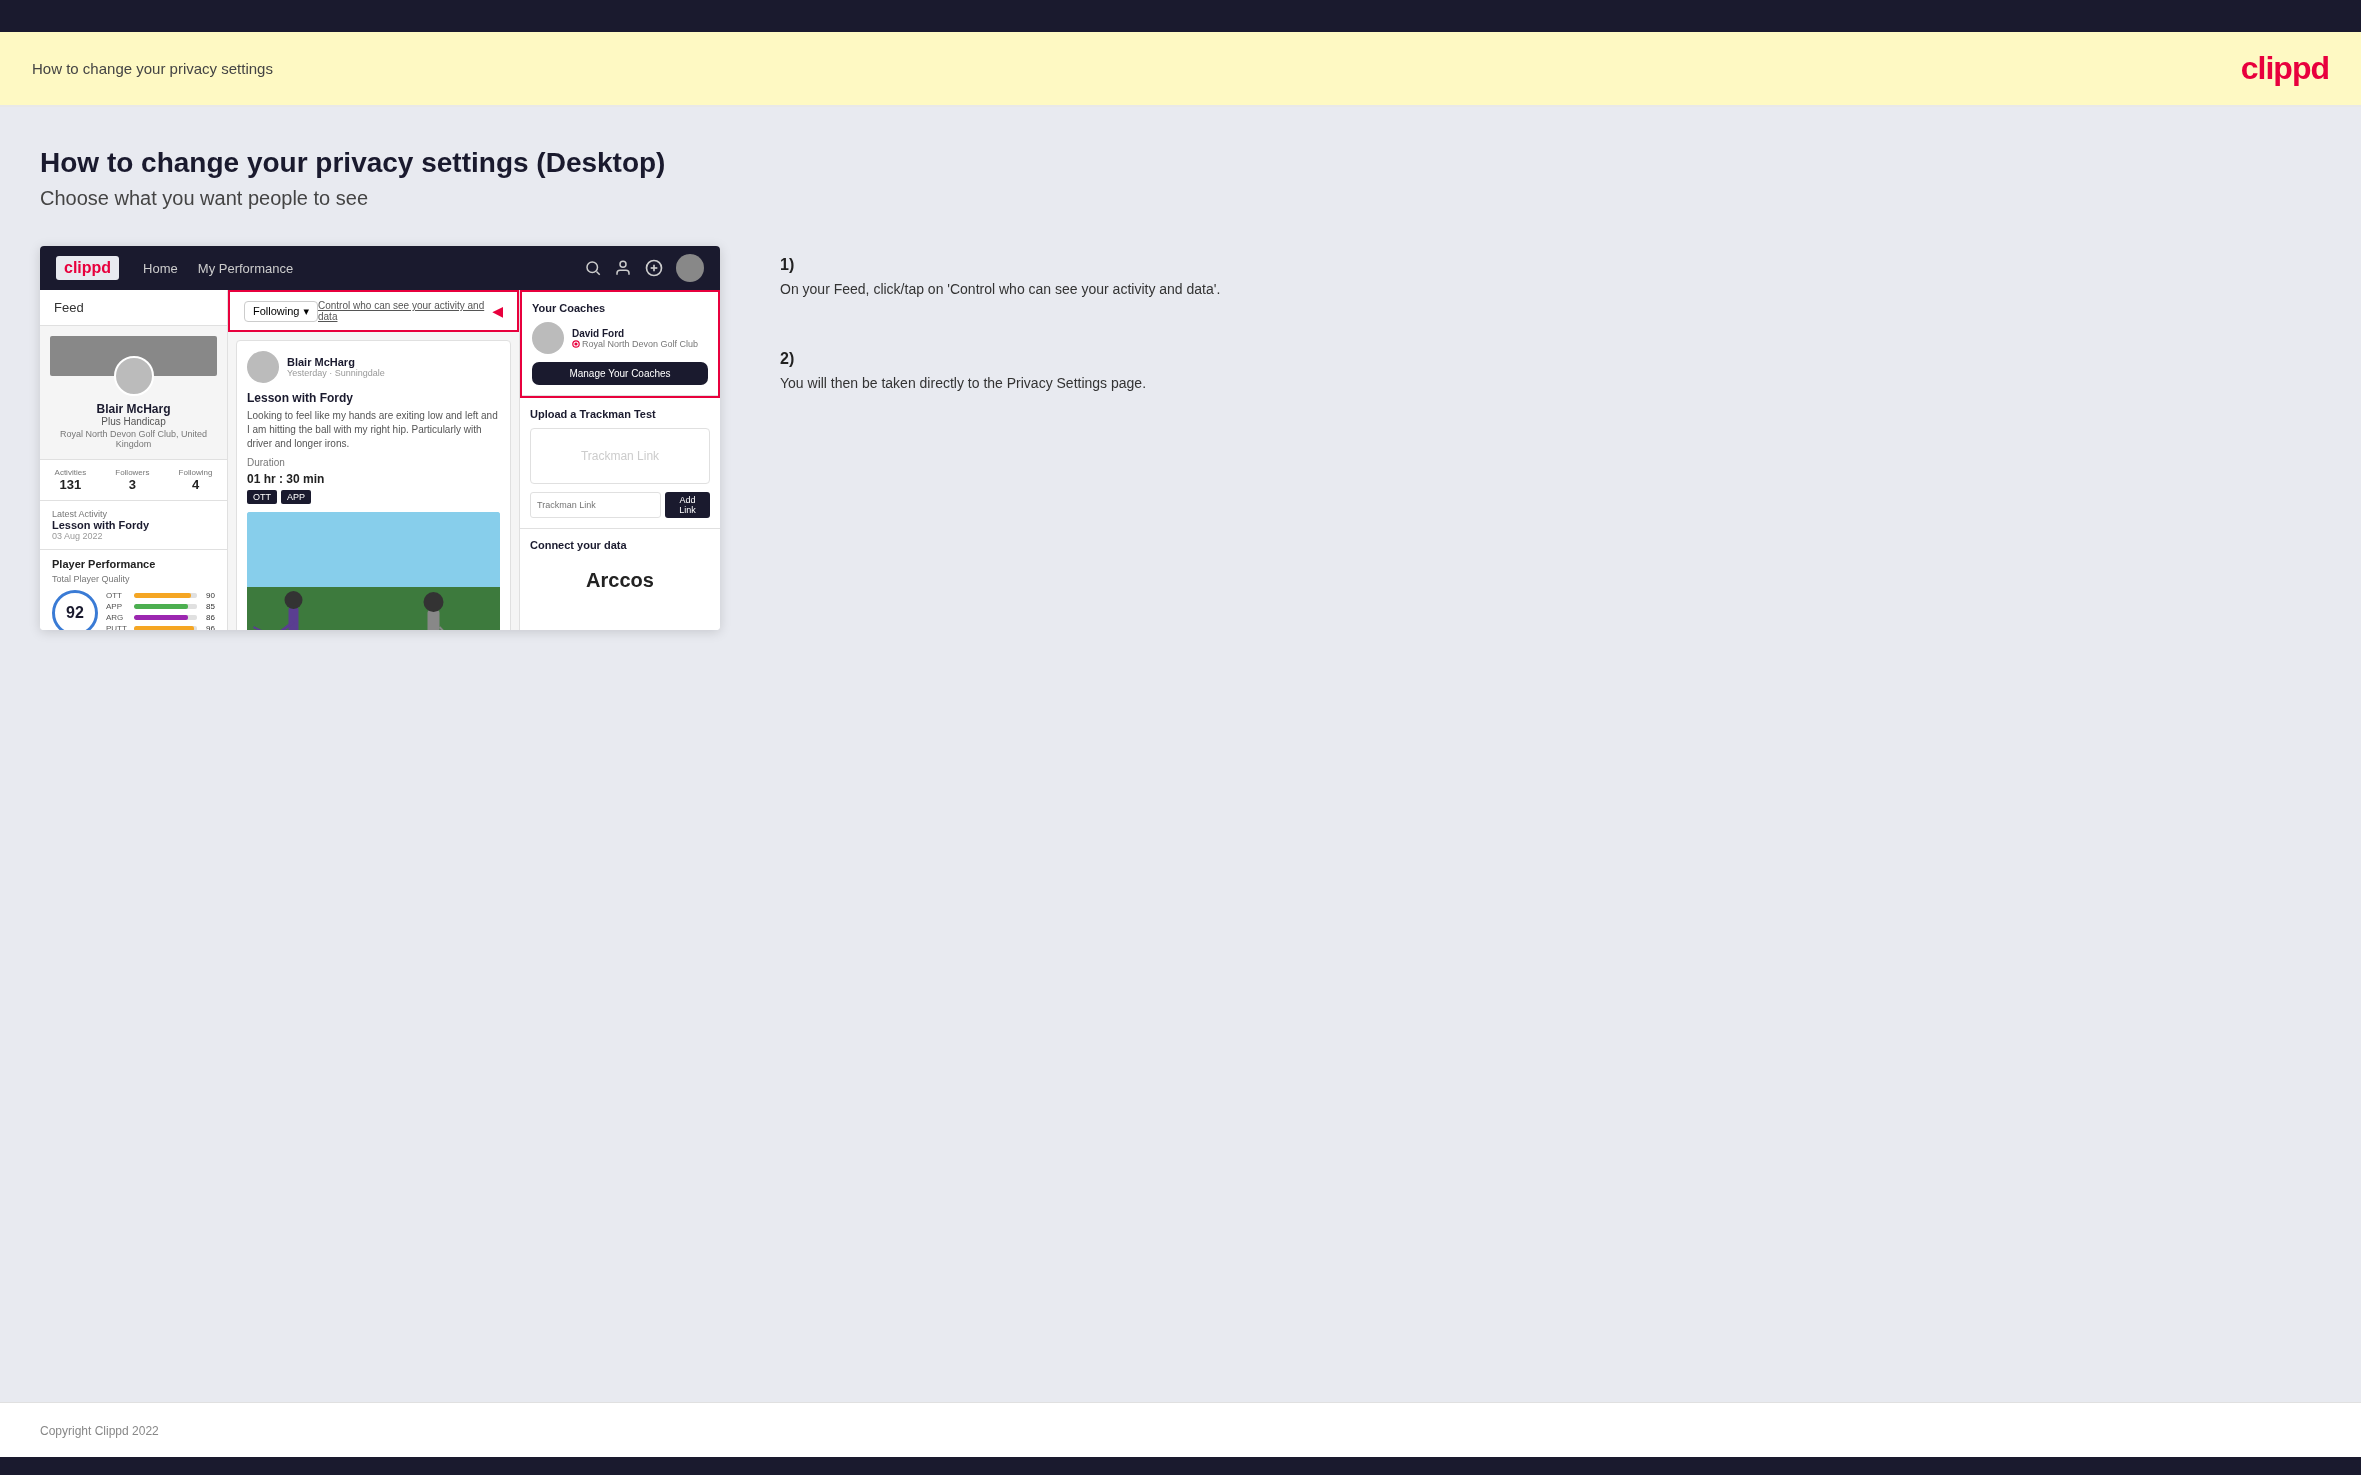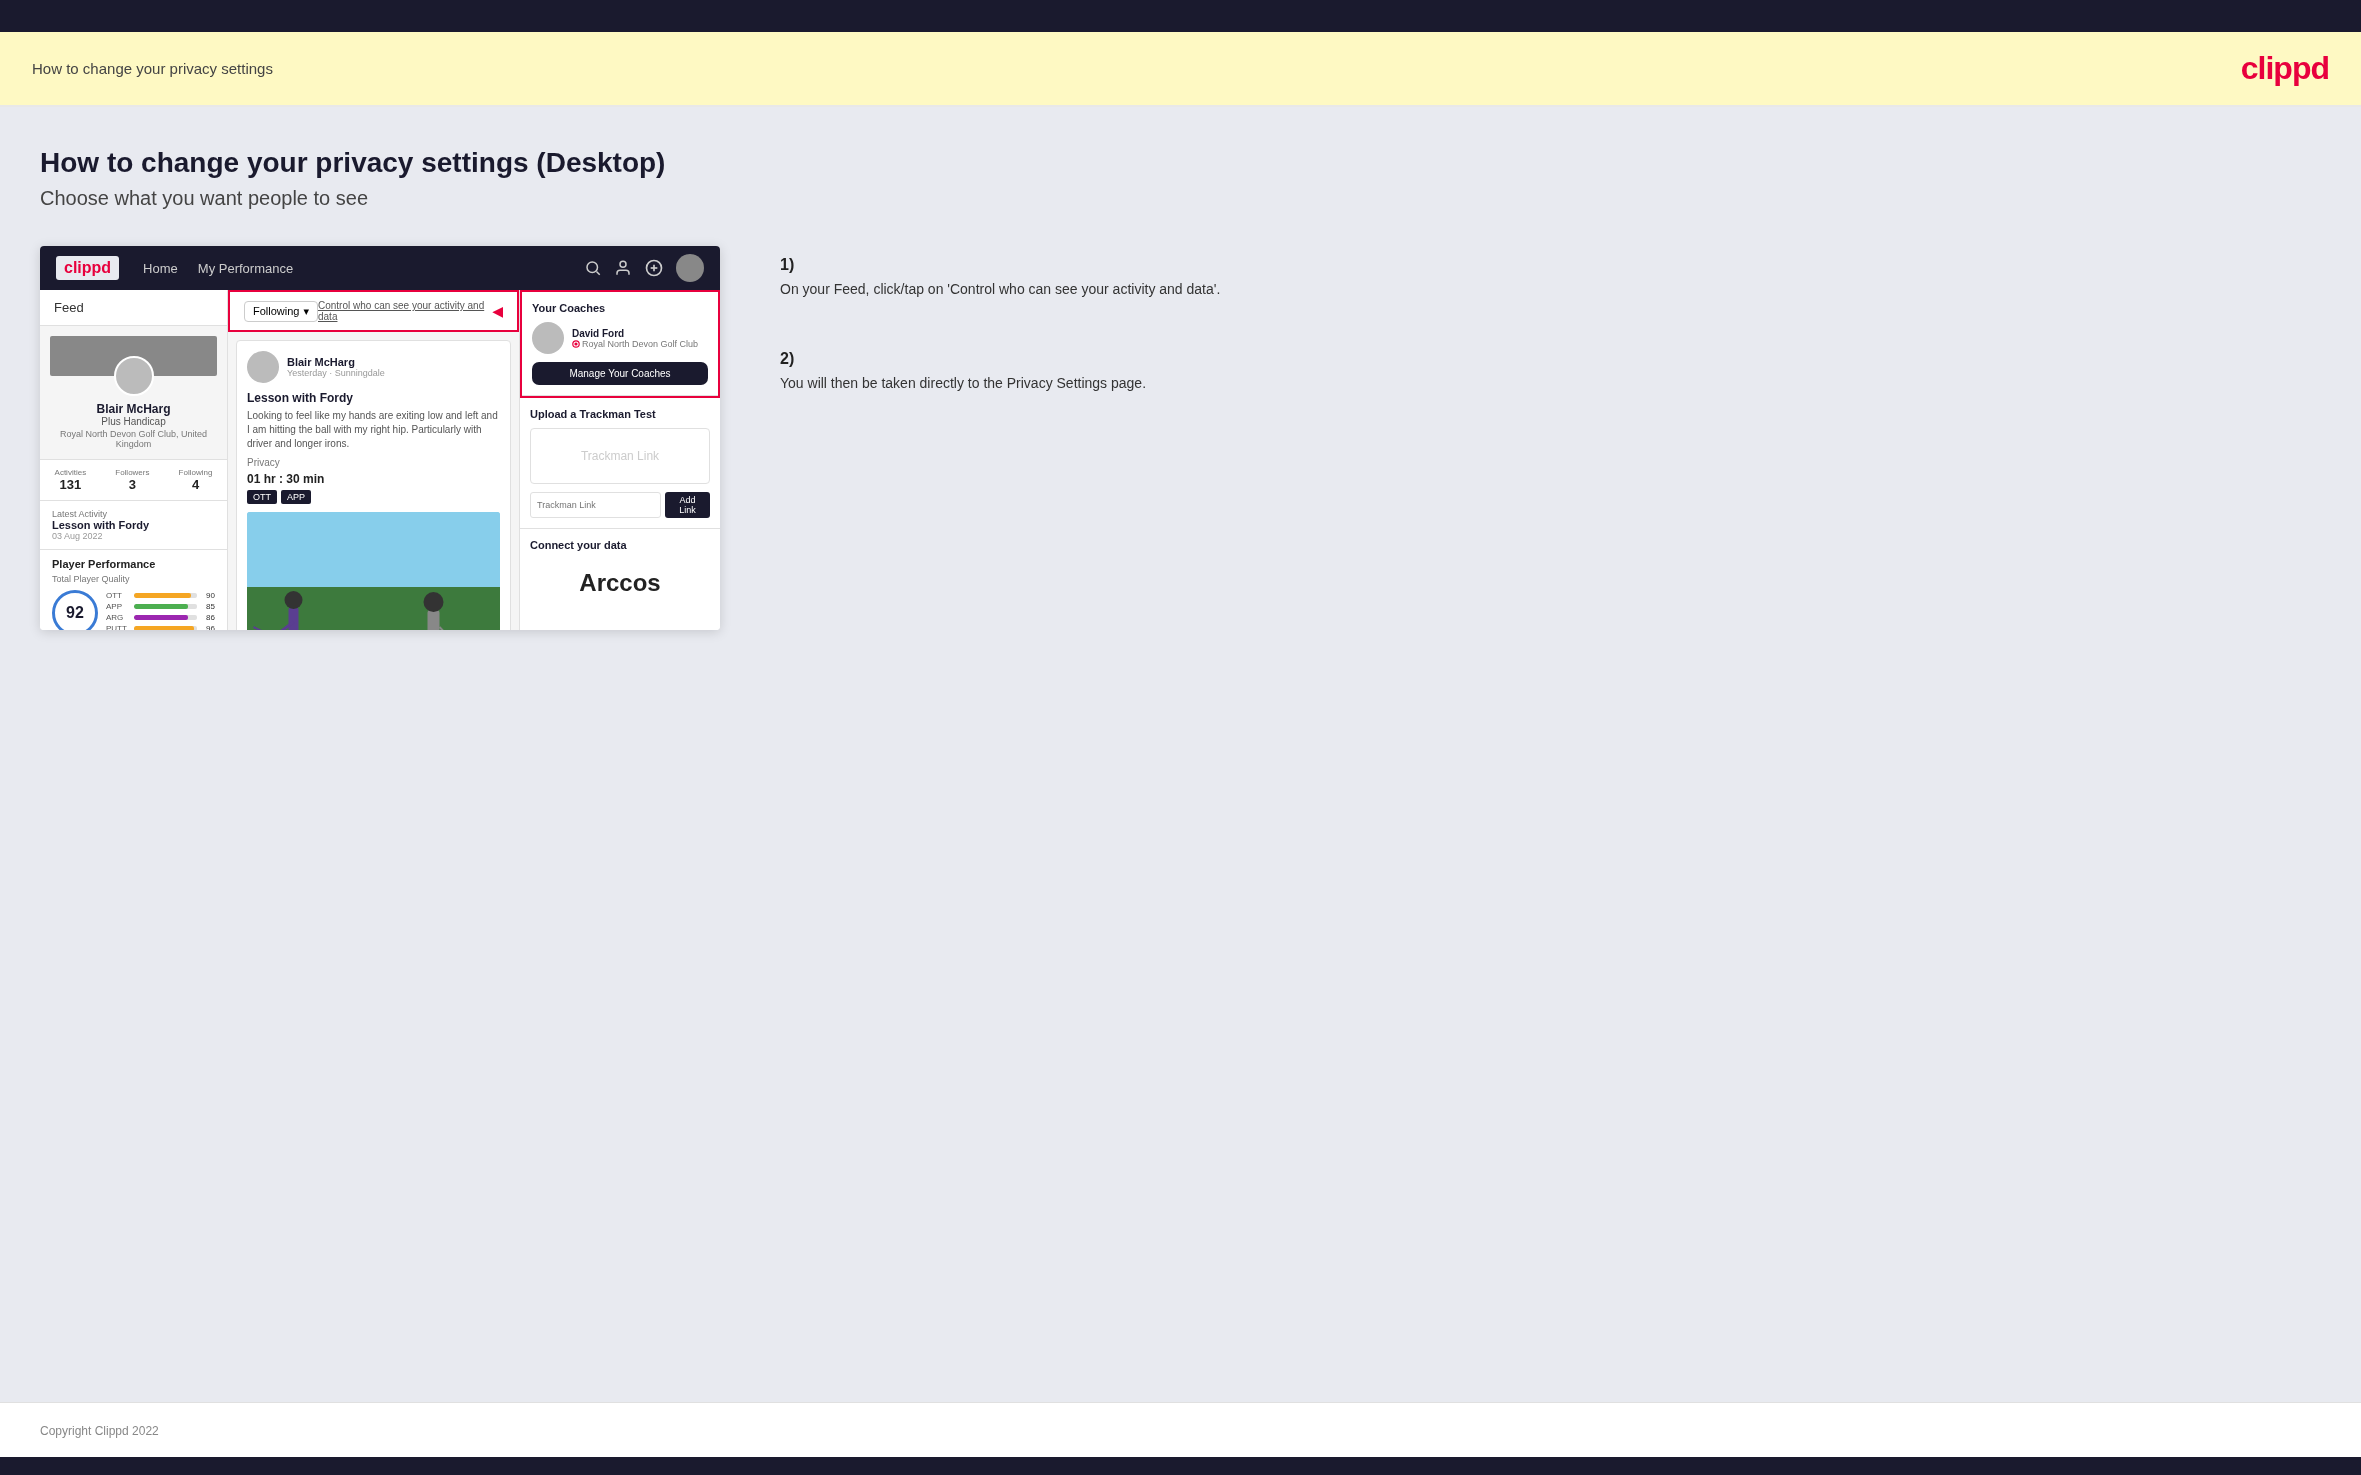--- a/index.html
+++ b/index.html
@@ -517,21 +517,21 @@
     }
 
     .connect-title {
       font-size: 11px;
       font-weight: bold;
       color: #1a1a2e;
       margin-bottom: 8px;
     }
 
     .arccos-logo {
-      font-size: 24px;
+      font-size: 20px;
       font-weight: bold;
       color: #222;
       text-align: center;
       padding: 10px 0;
     }
 
     
     .instructions {
       flex: 1;
       padding: 10px 0 0 20px;
@@ -727,21 +727,21 @@
             <div class="post-header">
               <div class="post-avatar"></div>
               <div>
                 <div class="post-name">Blair McHarg</div>
                 <div class="post-date">Yesterday · Sunningdale</div>
               </div>
             </div>
             <div class="post-title">Lesson with Fordy</div>
             <div class="post-desc">Looking to feel like my hands are exiting low and left and I am hitting the ball with my right hip. Particularly with driver and longer irons.</div>
             <div class="post-duration">
-              <span>Privacy</span>
+              <span>Duration</span>
             </div>
             <div class="post-duration" style="font-size:12px; font-weight:bold; color:#222;">01 hr : 30 min</div>
             <div class="post-tags">
               <span class="tag">OTT</span>
               <span class="tag">APP</span>
             </div>
             <div class="post-image">
               <div class="golf-scene">
                 
                 <svg width="100%" height="100%" viewBox="0 0 400 150" preserveAspectRatio="xMidYMid slice">

